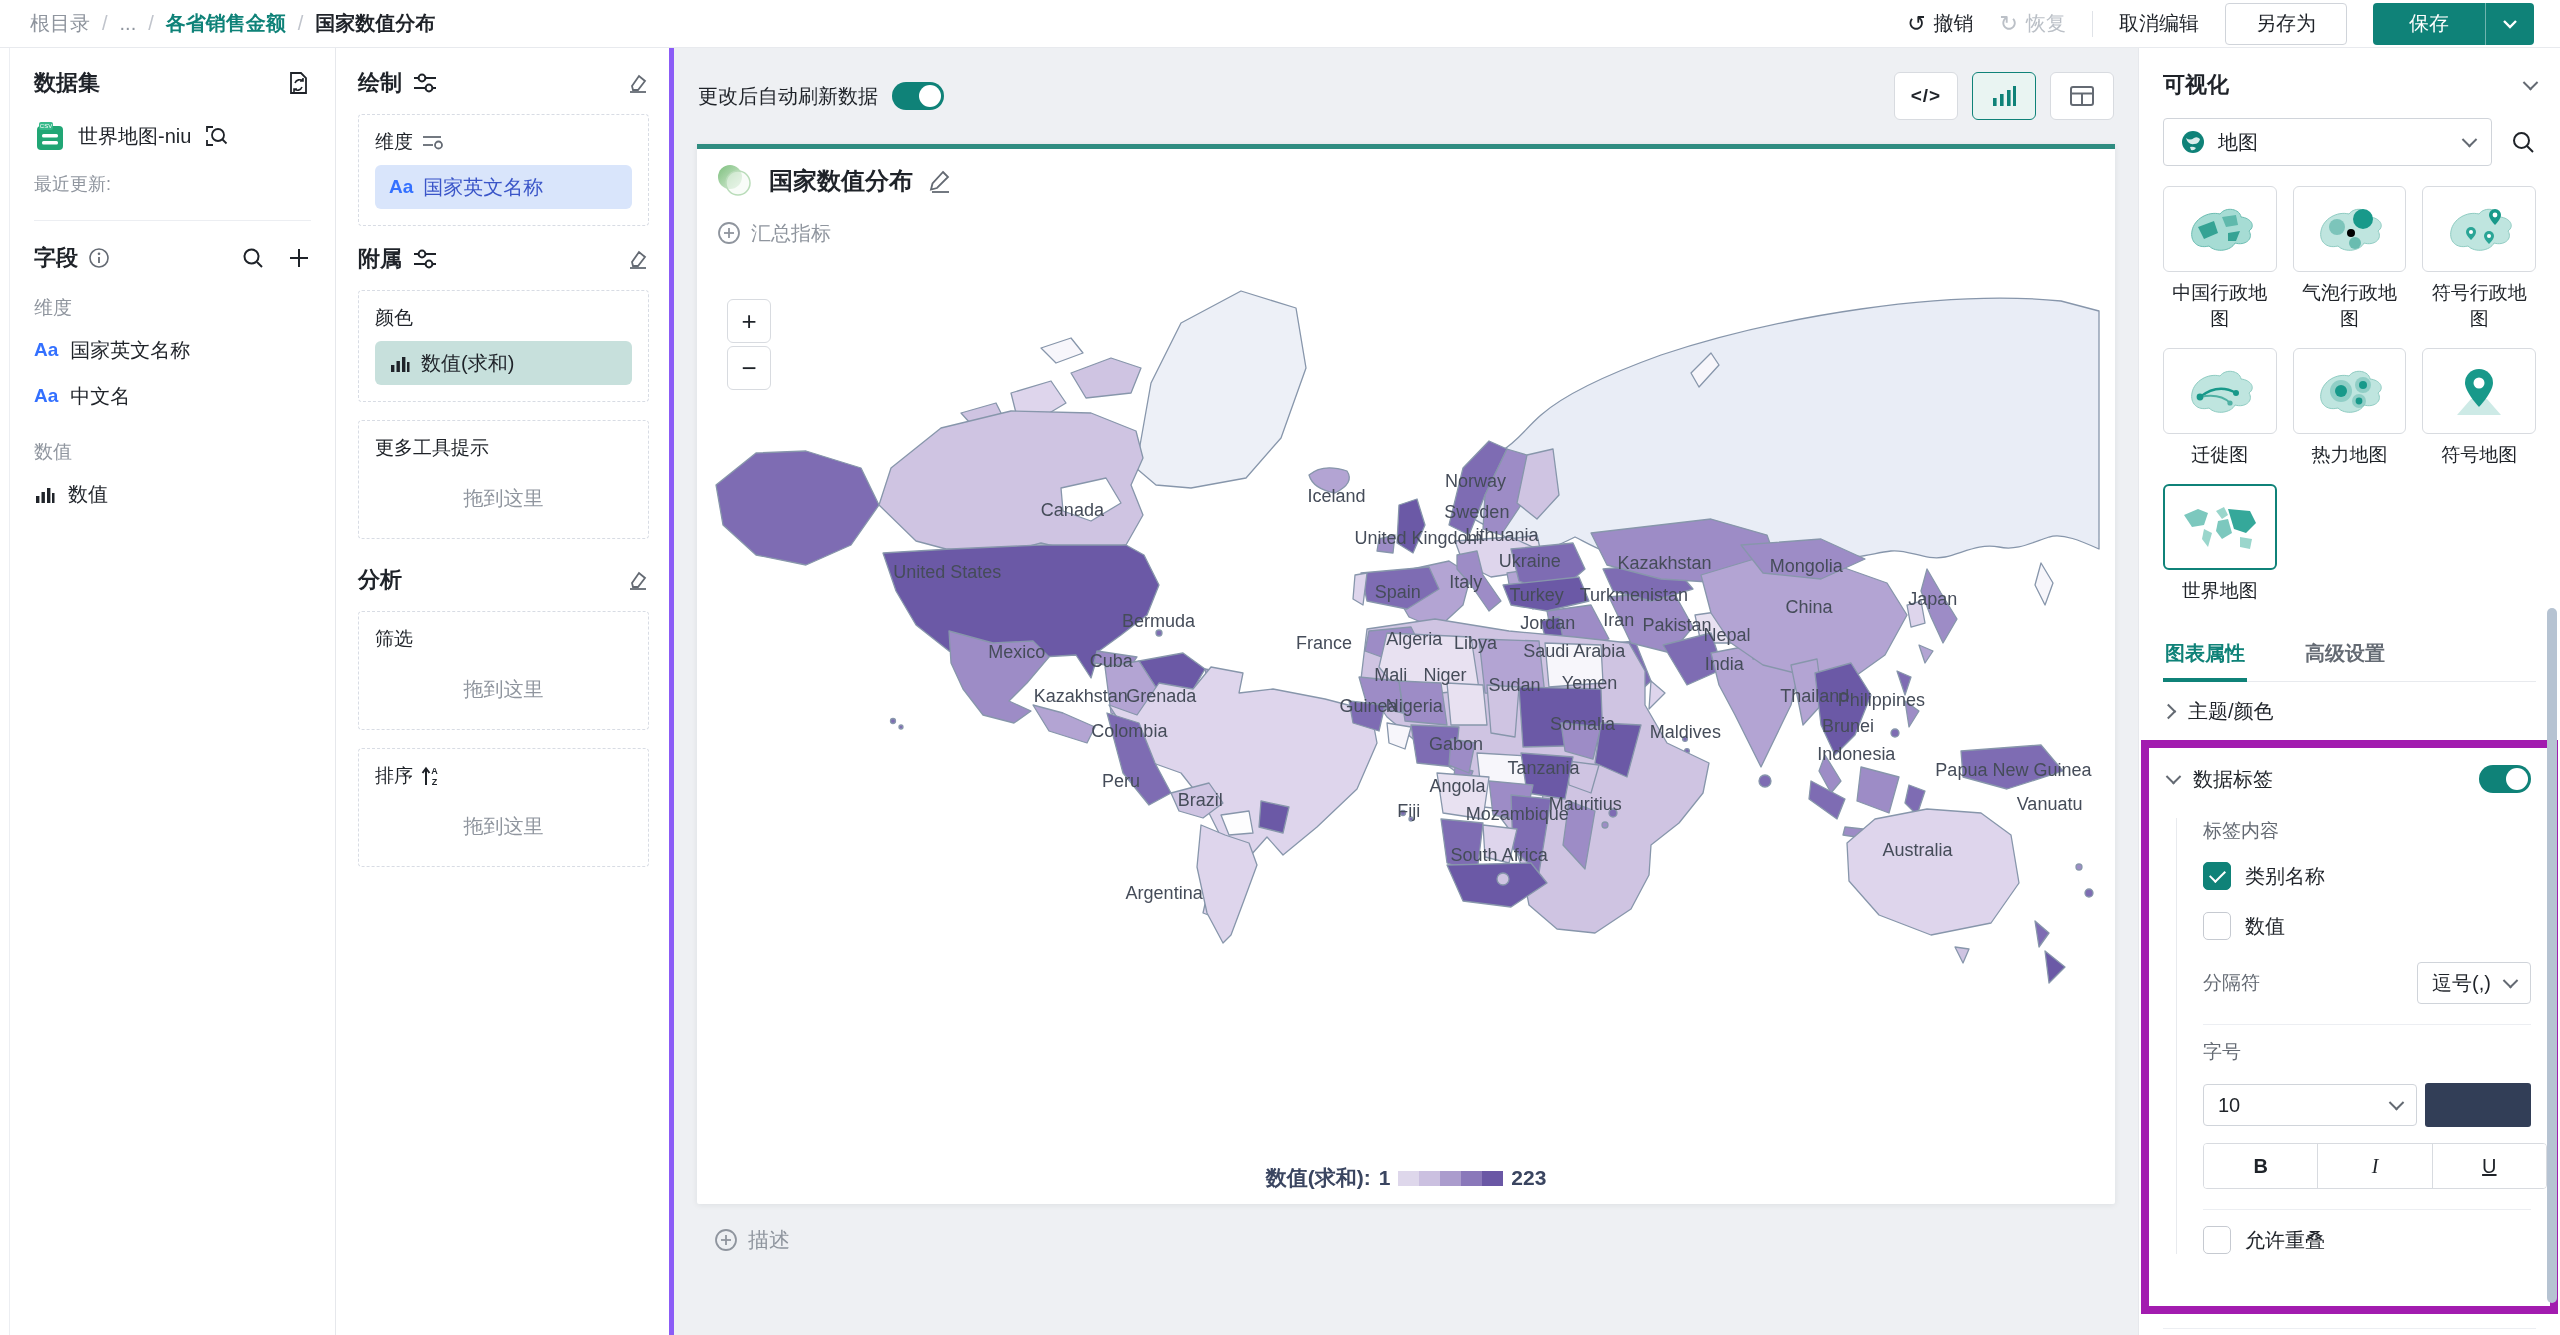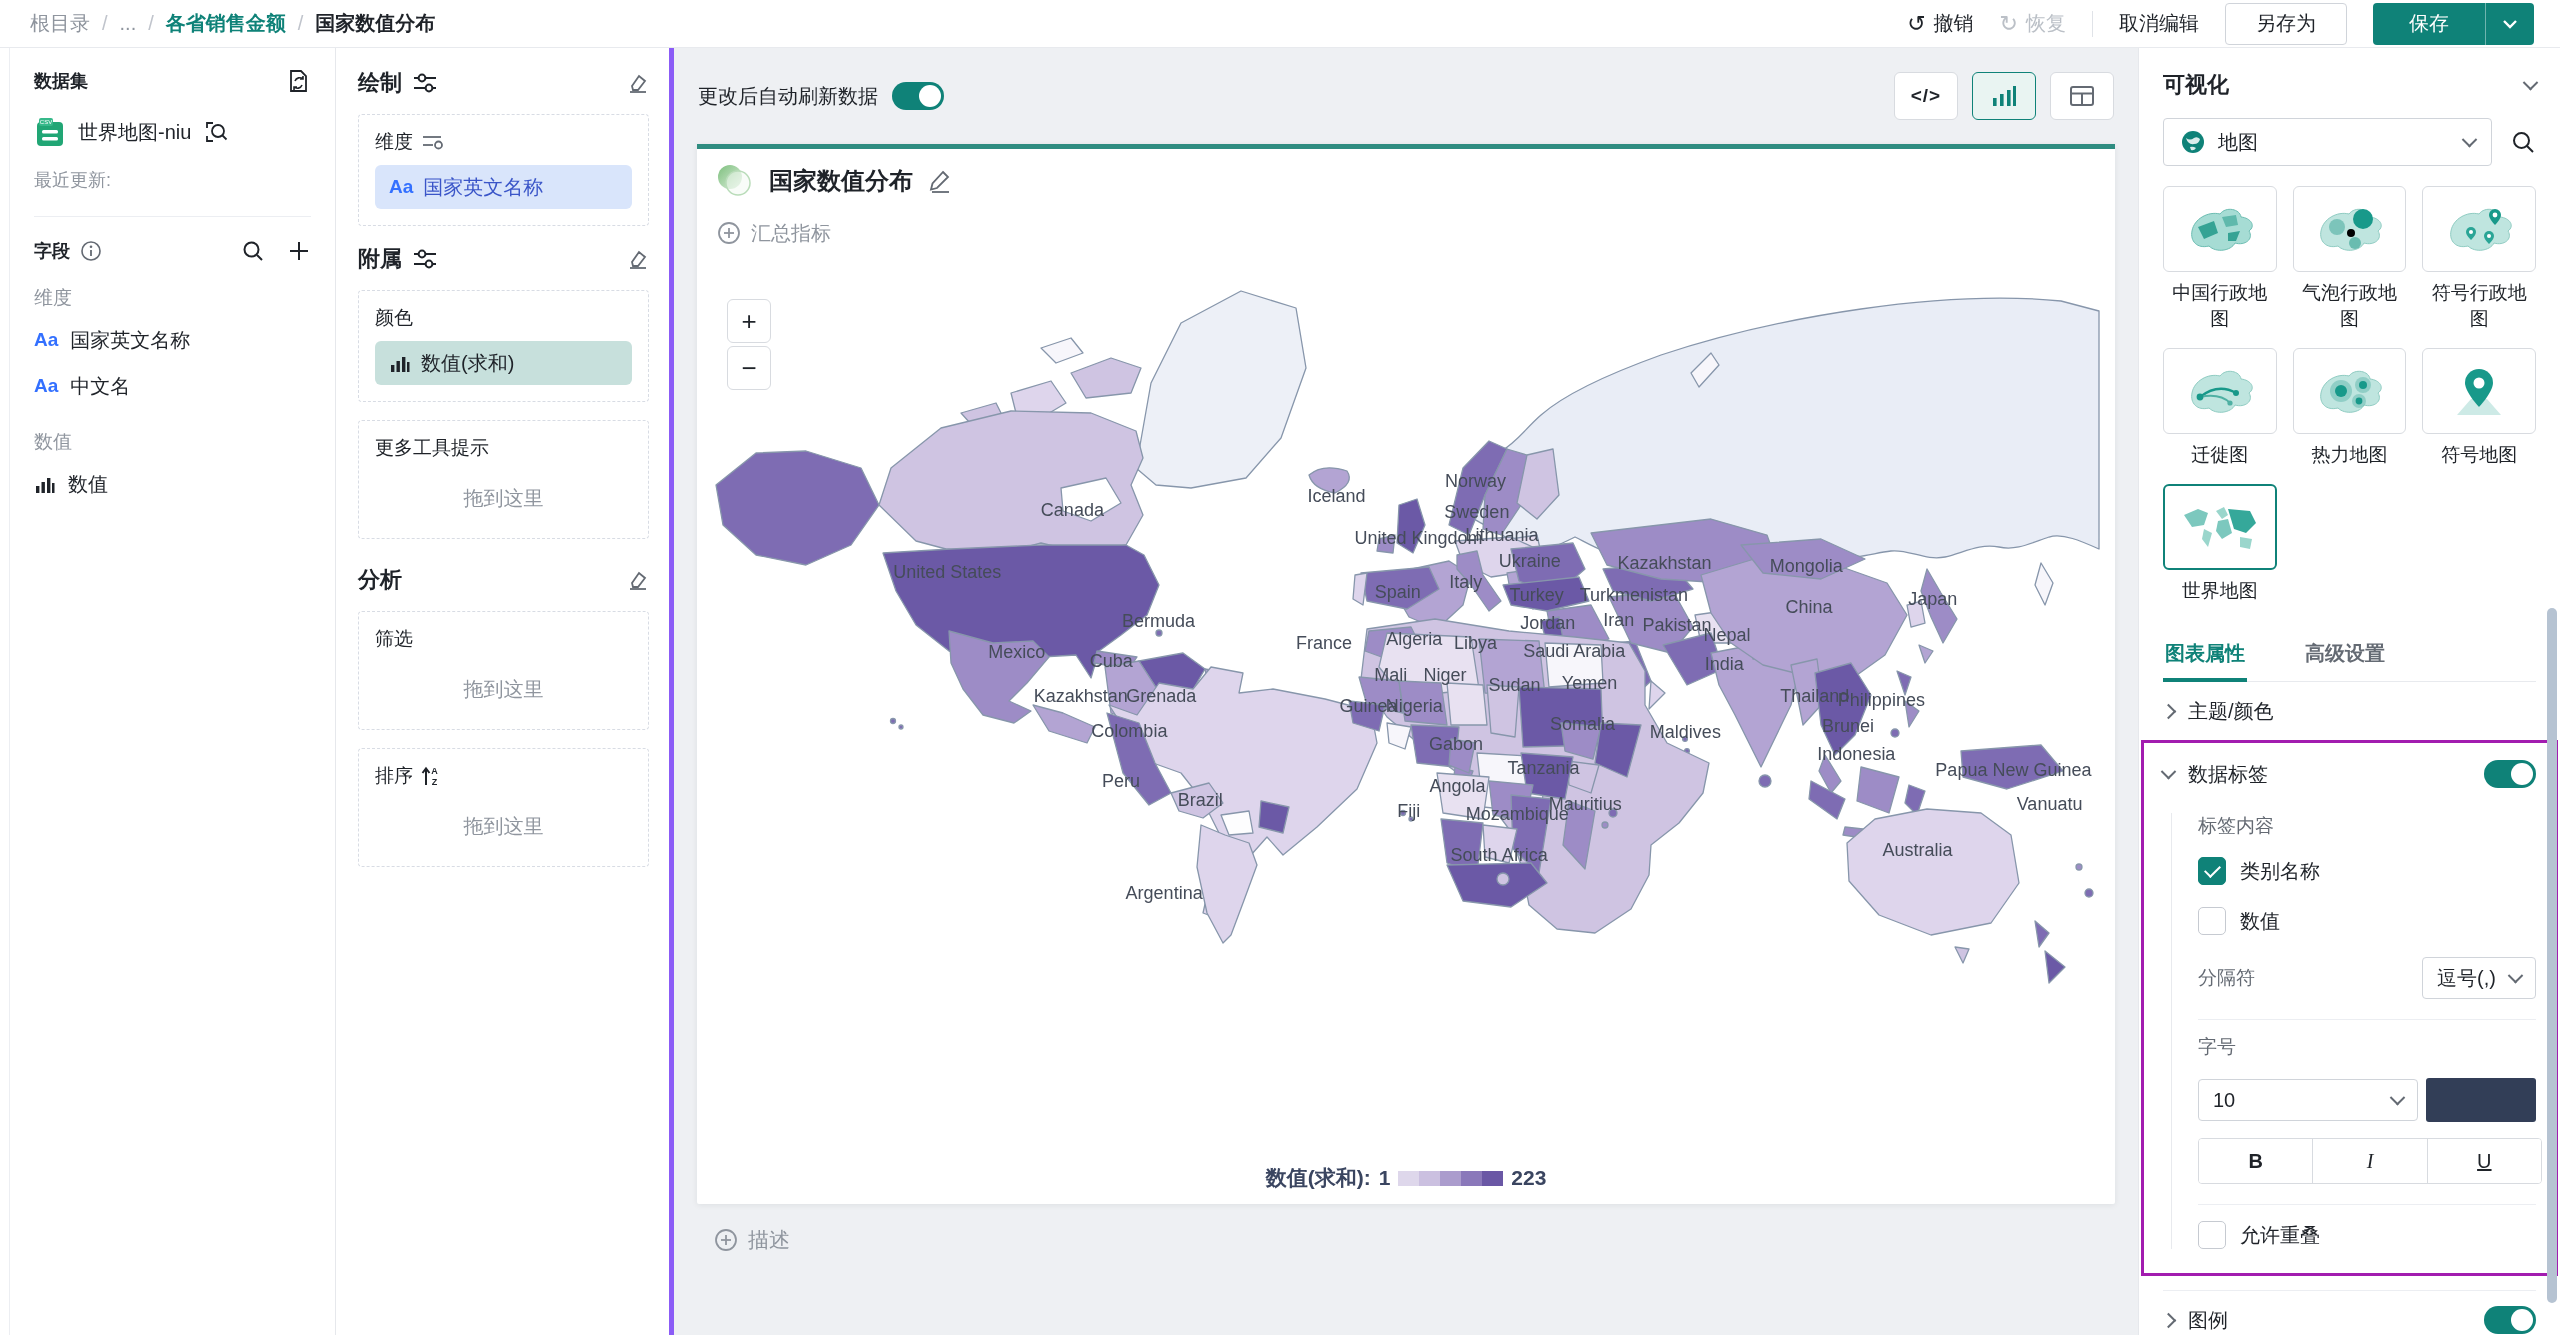--- a/index.html
+++ b/index.html
@@ -27,21 +27,21 @@
   .btn-save .save-main { color:#fff; font-size:20px; padding:0 36px; display:flex; align-items:center; cursor:pointer; }
   .btn-save .save-divider { width:1px; background:rgba(255,255,255,.4); }
   .btn-save .save-caret { width:48px; display:flex; align-items:center; justify-content:center; cursor:pointer; }
 
   .main { flex:1; display:flex; min-height:0; position:relative; }
   .left-edge { position:absolute; left:9px; top:0; bottom:0; width:1px; background:#eceef2; }
 
   
   .sidebar { width:336px; flex:0 0 336px; border-right:1px solid #e6e8ec; padding:20px 24px 0 34px; background:#fff; }
   .panel-title-row { display:flex; align-items:center; justify-content:space-between; margin-bottom:22px; }
-  .panel-title { font-size:18px; font-weight:bold; display:flex; align-items:center; gap:10px;text-align:center; }
+  .panel-title { font-size:22px; font-weight:bold; display:flex; align-items:center; gap:10px;text-align:center; }
   .icon-btn { cursor:pointer; display:inline-flex; align-items:center; justify-content:center; }
   .ds-row { display:flex; align-items:center; gap:12px; margin-bottom:20px; }
   .ds-name { font-size:20px; }
   .recent { font-size:18px; color:#8f959e; padding-bottom:24px; border-bottom:1px solid #eceef2; }
   .fields-head { margin-top:22px; }
   .group-label { font-size:19px; color:#8f959e; margin:20px 0 6px; }
   .field-item { display:flex; align-items:center; gap:12px; height:46px; font-size:20px; cursor:grab; }
   .aa { color:#3370ff; font-weight:bold; font-size:19px; }
 
   
@@ -107,21 +107,21 @@
   .map-type .thumb { height:86px; border:1px solid #d8dbe0; border-radius:6px; display:flex;
     align-items:center; justify-content:center; background:#fff; }
   .map-type.selected .thumb { border:2px solid #0f8278; }
   .map-type .lbl { text-align:center; font-size:19px; margin-top:8px; }
   .rp-tabs { display:flex; gap:56px; margin-top:26px; border-bottom:1px solid #e8eaee; }
   .rp-tab { font-size:20px; padding:10px 2px 14px; cursor:pointer; color:#646a73; position:relative;font-weight:bold; }
   .rp-tab.active { color:#0f8278; }
   .rp-tab.active::after { content:''; position:absolute; left:0; right:0; bottom:-1px; height:4px; background:#0f8278; }
   .section-row { height:58px; display:flex; align-items:center; gap:14px; font-size:20px; cursor:pointer; }
   .section-row .spacer { flex:1; }
-  .red-box { margin:0 -22px 0 -22px; border:3px solid #a21caf; padding:2px 19px 2px; }
+  .red-box { margin:0 -22px 0 -22px; border:8px solid #a21caf; padding:2px 19px 30px; }
   .dl-content { margin-left:8px; border-left:1px solid #e8eaee; padding-left:26px; }
   .sub-label { font-size:19px; color:#646a73; margin:10px 0 18px; }
   .check-row { display:flex; align-items:center; gap:14px; margin-bottom:22px; font-size:20px; cursor:pointer; }
   .cb { width:28px; height:28px; border:1.5px solid #c6cad1; border-radius:5px; background:#fff; position:relative; flex:0 0 28px; }
   .cb.checked { background:#0f8278; border-color:#0f8278; }
   .cb.checked::after { content:''; position:absolute; left:9px; top:4px; width:7px; height:13px;
     border-right:2.5px solid #fff; border-bottom:2.5px solid #fff; transform:rotate(45deg); }
   .field-row { display:flex; align-items:center; justify-content:space-between; margin:6px 0 20px; }
   .field-row .lbl { font-size:19px; color:#646a73; }
   .mini-select { height:42px; border:1px solid #d0d4da; border-radius:4px; display:flex; align-items:center;

